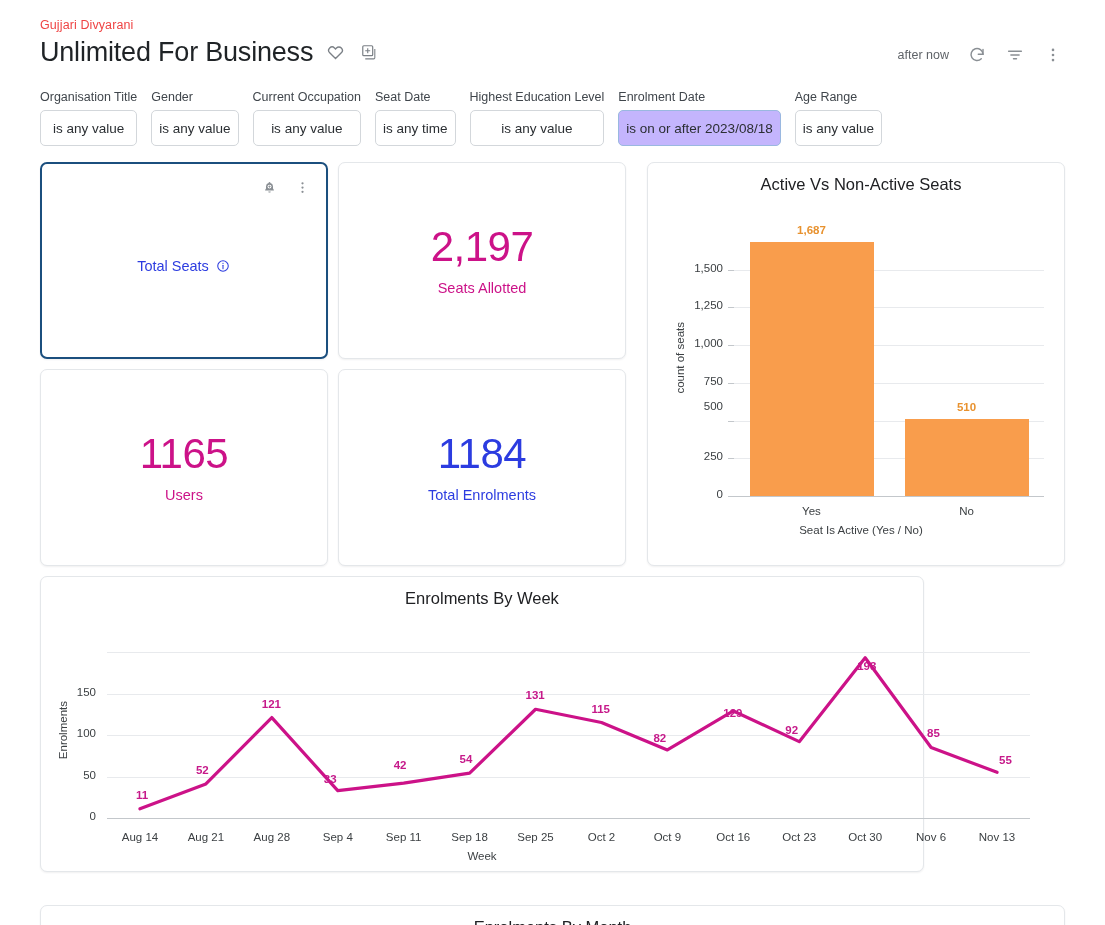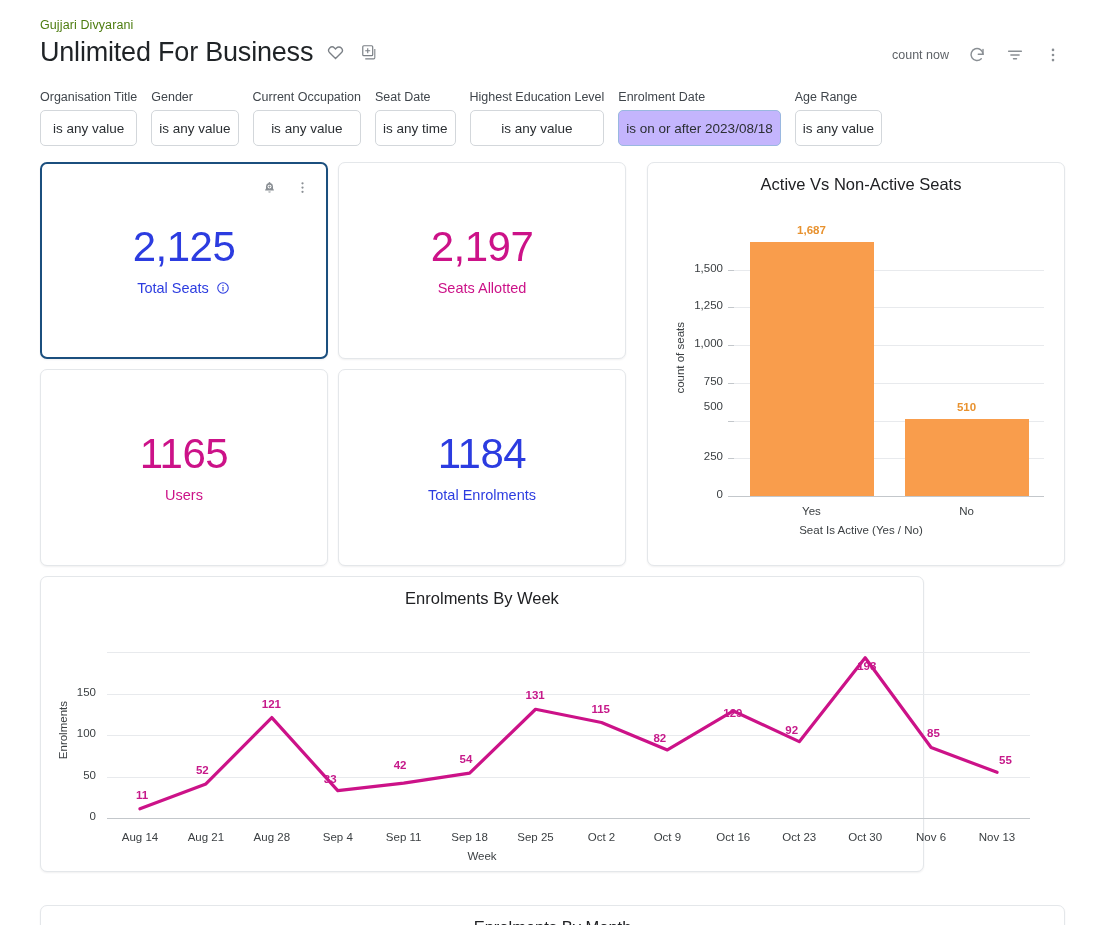--- a/index.html
+++ b/index.html
@@ -6,21 +6,21 @@
   html, body {
     width: 1105px; height: 925px;
     background: #ffffff;
     font-family: "Liberation Sans", sans-serif;
     overflow: hidden;
   }
   .page { position: relative; width: 1105px; height: 925px; background:#fff; }
 
   
   .header { padding: 18px 40px 0 40px; }
-  .owner { font-size: 12.5px; color: #4d7c0f; letter-spacing: .1px; }
+  .owner { font-size: 12.5px; color: #ef4444; letter-spacing: .1px; }
   .title-row { display: flex; align-items: center; gap: 10px; margin-top: 5px; }
   .dash-title { font-size: 27px; font-weight: 400; color: #1f2326; letter-spacing: -.2px; }
   .icon-btn { display:inline-flex; align-items:center; justify-content:center;
               width: 24px; height: 24px; color:#6b7178; cursor:pointer; }
   .icon-btn svg { display:block; }
 
   .toolbar { position: absolute; right: 40px; top: 43px;
              display:flex; align-items:center; gap: 14px; }
   .toolbar .stamp { font-size: 12.5px; color:#5f6368; margin-right: 2px; }
 
@@ -97,21 +97,21 @@
         <svg width="17" height="17" viewBox="0 0 24 24" fill="none" stroke="#7b8086" stroke-width="1.7">
           <rect x="2.5" y="2.5" width="14" height="14" rx="1.5"></rect>
           <path d="M9.5 6v7M6 9.5h7" stroke-width="1.6"></path>
           <path d="M19.5 7v12.5a1.5 1.5 0 0 1-1.5 1.5H6" stroke-width="1.5"></path>
         </svg>
       </span>
     </div>
   </div>
 
   <div class="toolbar">
-    <span class="stamp">count now</span>
+    <span class="stamp">after now</span>
     <span class="icon-btn" title="refresh">
       <svg width="18" height="18" viewBox="0 0 24 24" fill="none" stroke="#8a8f94" stroke-width="1.9" stroke-linecap="round">
         <path d="M20 11a8 8 0 1 0-2.3 6"></path>
           <path d="M20 4.5V11h-6.3"></path>
       </svg>
     </span>
     <span class="icon-btn" title="filters">
       <svg width="18" height="18" viewBox="0 0 24 24" stroke="#8a8f94" stroke-width="1.9" stroke-linecap="round">
         <path d="M3.5 7h17M6.5 12h11M10 17h4"></path>
       </svg>
@@ -173,21 +173,20 @@
                 </svg>
               </span>
               <span class="icon-btn" title="more">
                 <svg width="15" height="15" viewBox="0 0 24 24" fill="#8a8f94">
                   <circle cx="12" cy="5.2" r="1.8"></circle>
                     <circle cx="12" cy="12" r="1.8"></circle>
                     <circle cx="12" cy="18.8" r="1.8"></circle>
                 </svg>
               </span>
             </div>
-            <div class="tile-value blue">2,125</div>
             <div class="tile-label-row">
               <span class="tile-label blue">Total Seats</span>
               <span class="icon-btn" style="width:15px;height:15px" title="info">
                 <svg width="14" height="14" viewBox="0 0 24 24" fill="none" stroke="#2c3ce0" stroke-width="1.8">
                   <circle cx="12" cy="12" r="9"></circle>
                     <path d="M12 10.8v6" stroke-linecap="round"></path>
                     <circle cx="12" cy="7.4" r="1.1" fill="#2c3ce0" stroke="none"></circle>
                 </svg>
               </span>
             </div>

